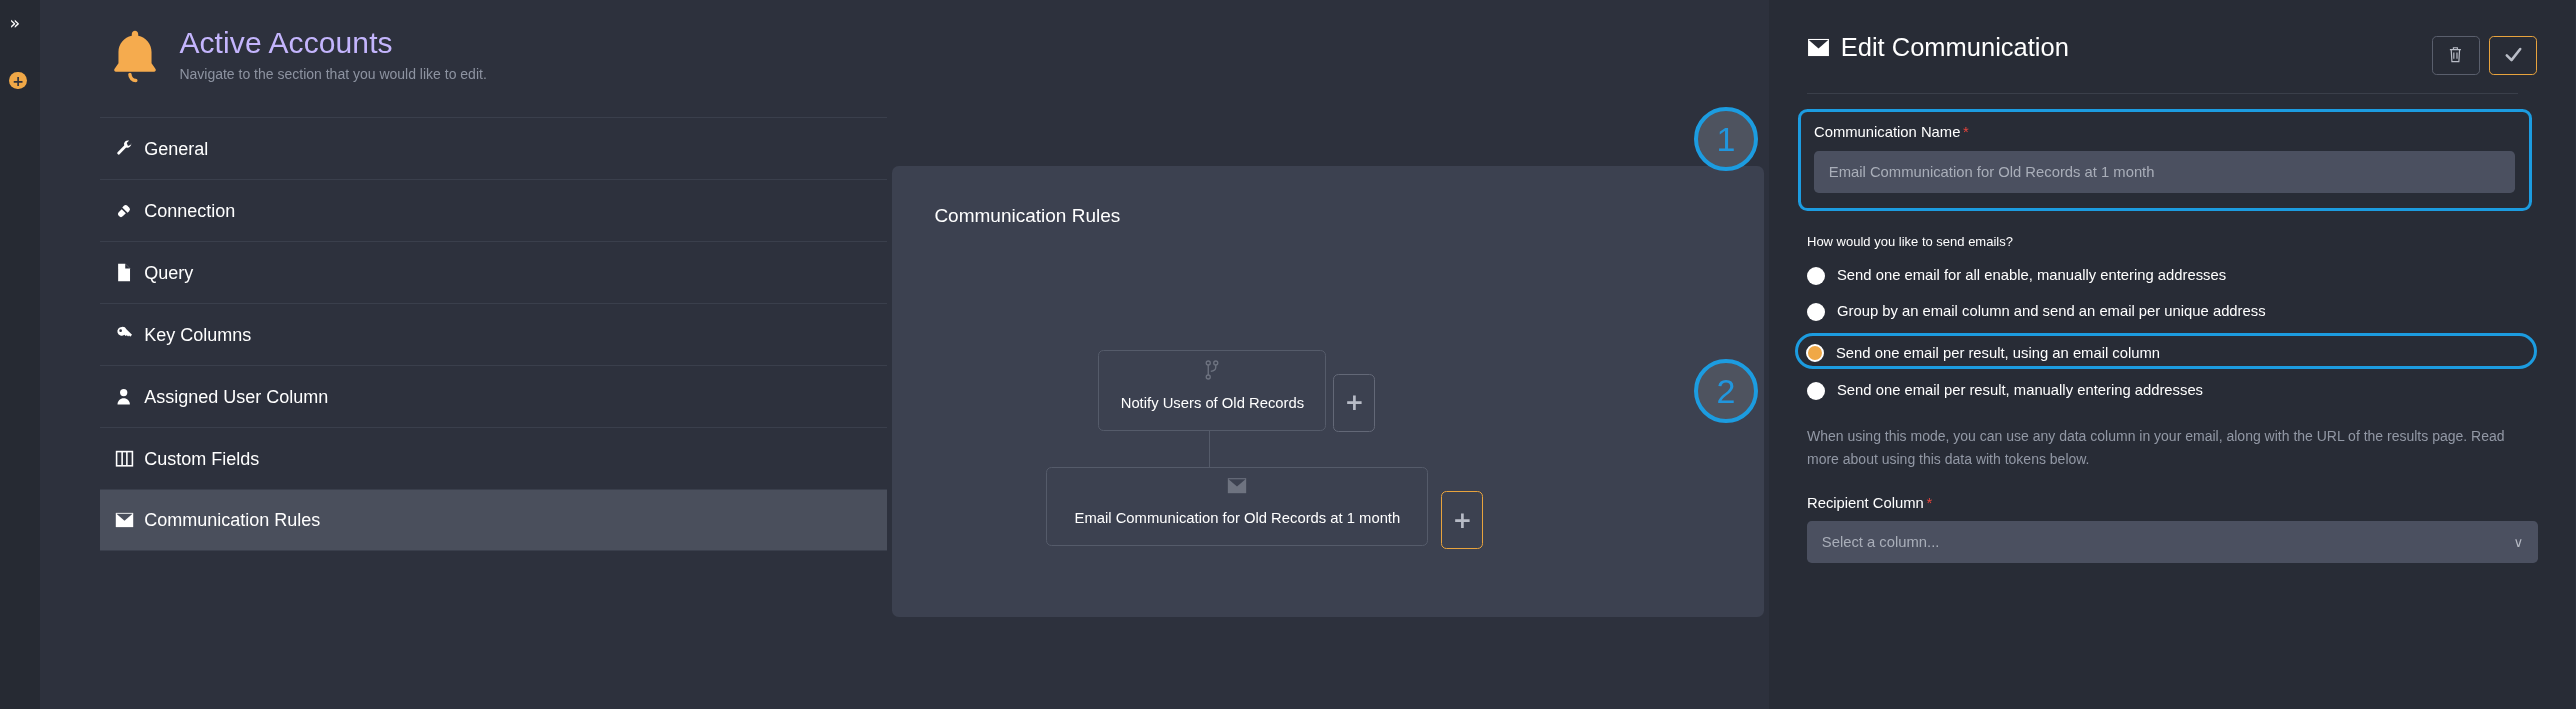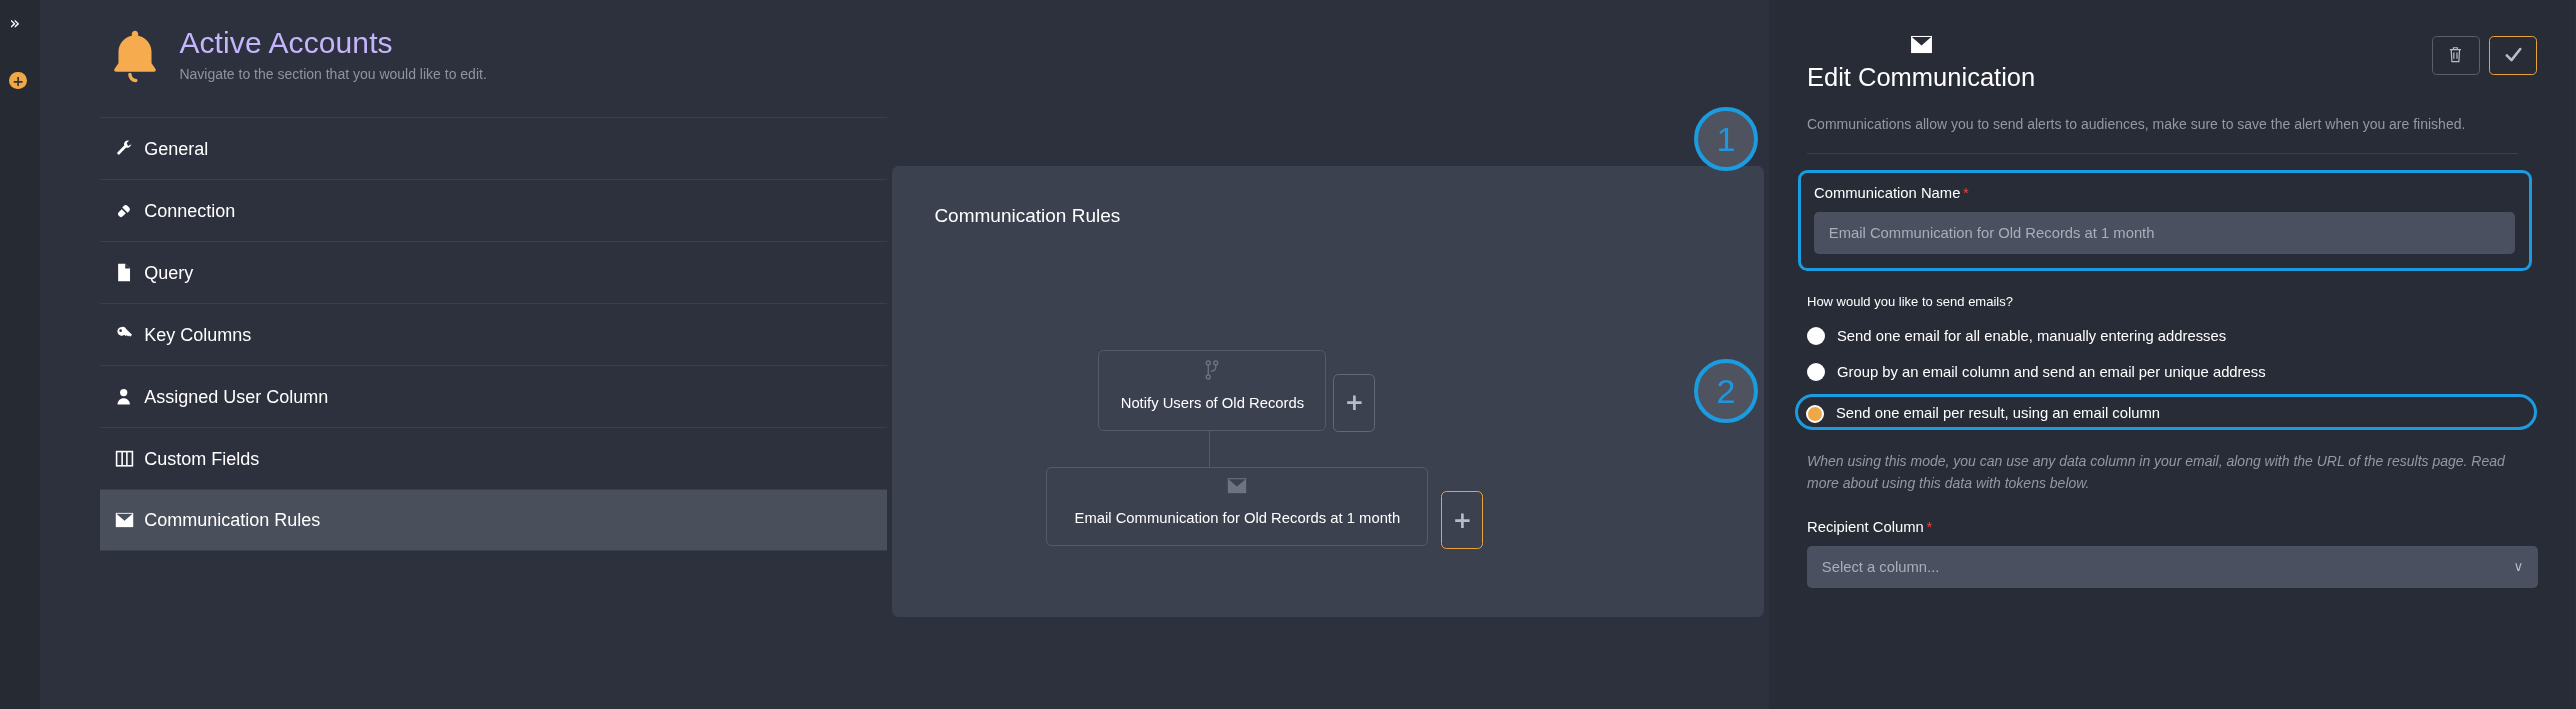--- a/index.html
+++ b/index.html
@@ -118,21 +118,21 @@
   .plus-b { left: 549px; top: 141px; border-color: #e8a33d; }
 
   
   .rightpanel {
     flex: 0 0 806px; width: 806px; height: 709px;
     background: #282c36; position: relative; padding: 0 38px;
   }
   .rp-head { display: flex; align-items: flex-start; padding-top: 35px; }
   .rp-title {
     display: flex; align-items: center; gap: 10.7px;
-    font-size: 25.5px; color: #ffffff; line-height: 1; flex-direction: column;
+    font-size: 25.5px; color: #ffffff; line-height: 1;
   }
   .rp-title-ico { color: #ffffff; display: flex; align-items: center; }
   .rp-actions {
     margin-left: auto; display: flex; gap: 9.4px; padding-top: 1.3px;
   }
   .rp-btn {
     width: 48px; height: 39px; border-radius: 4.7px;
     border: 0.7px solid #5a5f6d; background: transparent;
     display: flex; align-items: center; justify-content: center;
     color: #b9bdc7; cursor: pointer;
@@ -174,21 +174,21 @@
   }
   .dot.sel { background: #f0a847; border: 2.7px solid #ffffff; }
   .radio-text { font-size: 14.8px; color: #ffffff; line-height: 1; }
   .radio-row.highlight {
     border: 3.4px solid #1c9ce0; border-radius: 20px;
     padding: 4px 12px 0 8px; margin-left: -12px; height: 36px;
   }
 
   .mode-note {
     margin-top: 20px; width: 711px;
-    font-size: 14px; color: #9298a5; line-height: 1.62; font-style: italic;
+    font-size: 14px; color: #9298a5; line-height: 1.62;
   }
   .recip-label { margin-top: 24px; }
   .select-box {
     margin-top: 10.7px; height: 42px; border-radius: 4.7px;
     background: #4b5060; display: flex; align-items: center;
     padding: 0 14.8px; font-size: 14.8px; color: #a9aeb9;
     width: 731px; cursor: pointer;
   }
   .select-caret {
     margin-left: auto; color: #b6bac4; font-size: 13.4px;
@@ -365,21 +365,20 @@
         <div class="rp-btn accent">
           <span>
             <svg width="19" height="16" viewBox="0 0 24 20" fill="none" stroke="#b9bdc7" stroke-width="3.2" stroke-linecap="round" stroke-linejoin="round">
                 <path d="M3.5 10.5l6 6 11-14"></path>
               </svg>
           </span>
         </div>
       </div>
     </div>
 
-    <div class="rp-desc">Communications allow you to send alerts to audiences, make sure to save the alert when you are finished.</div>
     <div class="rp-divider"></div>
 
     <div class="comm-name-box">
       <div class="field-label">
         <span>Communication Name</span><span class="req">*</span>
       </div>
       <div class="input-box" placeholder="Email Communication for Old Records at 1 month">Email Communication for Old Records at 1 month</div>
     </div>
 
     <div class="how-label">How would you like to send emails?</div>
@@ -394,20 +393,24 @@
       <div class="radio-row">
         <span class="dot"></span>
         <span class="radio-text">Group by an email column and send an email per unique address</span>
       </div>
 
       <div class="radio-row highlight">
         <span class="dot sel"></span>
         <span class="radio-text">Send one email per result, using an email column</span>
       </div>
 
+      <div class="radio-row">
+        <span class="dot"></span>
+        <span class="radio-text">Send one email per result, manually entering addresses</span>
+      </div>
 
     </div>
 
     <div class="mode-note">When using this mode, you can use any data column in your email, along with the URL of the results page. Read more about using this data with tokens below.</div>
 
     <div class="field-label recip-label">
       <span>Recipient Column</span><span class="req">*</span>
     </div>
     <div class="select-box">
       <span>Select a column...</span>

